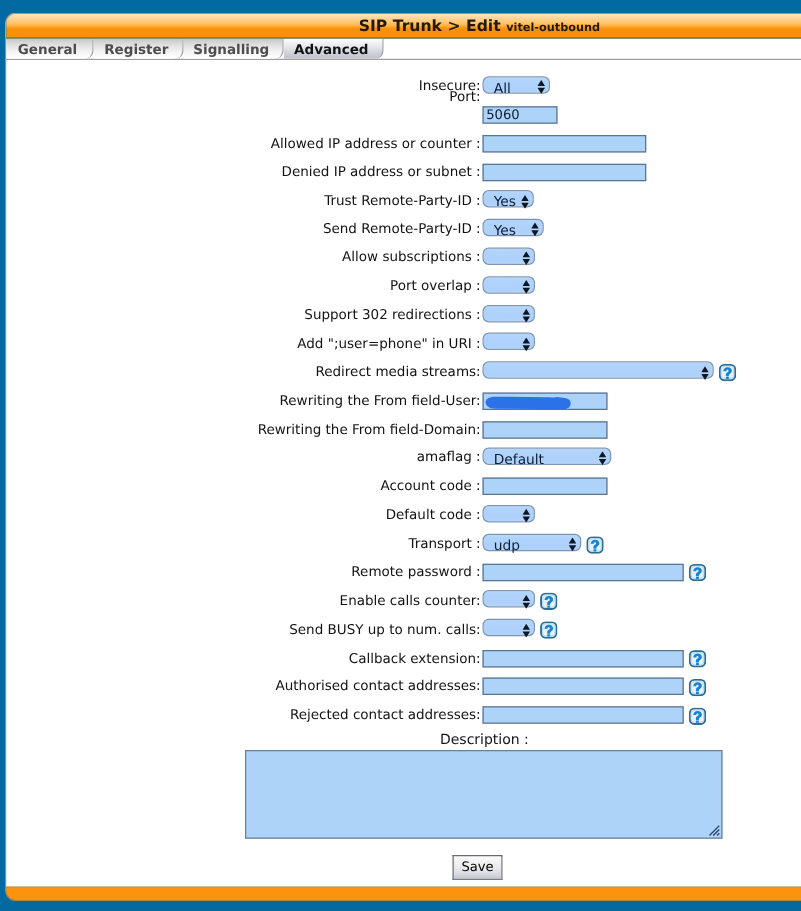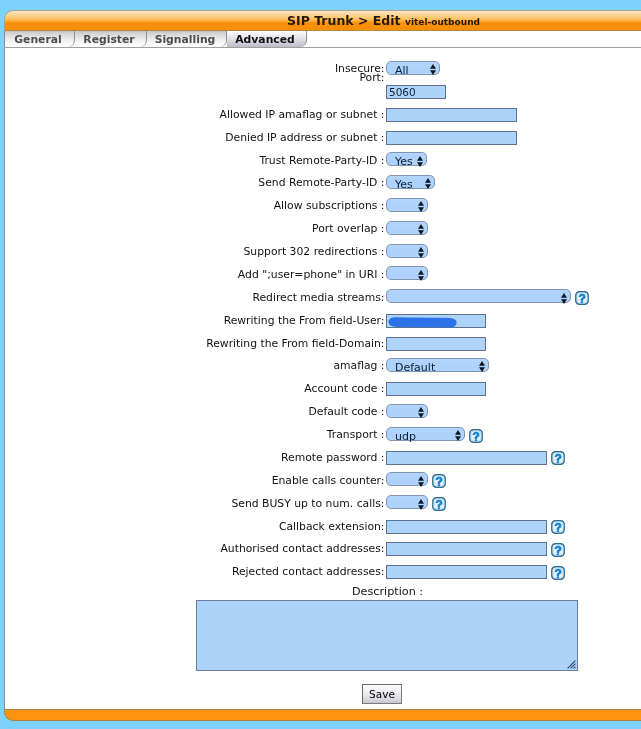--- a/index.html
+++ b/index.html
@@ -2,21 +2,21 @@
 <html><head>
 <meta charset="utf-8">
 <title>SIP Trunk &gt; Edit</title>
 <style>
   html,body{margin:0;padding:0;background:#fff;}
   body{
     width:641px;height:729px;overflow:hidden;
     font-family:"DejaVu Sans",sans-serif;
     color:#1a1a1a;
   }
-  .page{position:relative;width:641px;height:729px;background:#7dd3fc;overflow:hidden;}
+  .page{position:relative;width:641px;height:729px;background:#0369a1;overflow:hidden;}
 
   
   .topbar{
     position:absolute;left:4px;top:10px;width:644px;height:21px;
     border-top:1px solid #a9a198;
     border-left:1px solid #a9a198;
     border-bottom:1px solid #ae8b45;
     box-sizing:border-box;
     border-top-left-radius:9px;
     background:linear-gradient(to bottom,
@@ -143,21 +143,21 @@
       <div class="lbl" style="top: 62.1px;">Insecure:</div>
       <div class="sel" style="left: 386px; top: 60.6px; width: 54px;">
         <span class="sval">All</span>
         <span class="arrows"><svg width="6" height="11" viewBox="0 0 6 11">
             <path d="M3 0 L6 4.8 L0 4.8 Z" fill="#0d1722"></path>
             <path d="M3 11 L0 6.2 L6 6.2 Z" fill="#0d1722"></path>
           </svg></span>
       </div>
       <div class="lbl" style="top: 71px; padding-left: 15px;">Port:</div>
       <div class="txt" style="left: 386px; top: 84.975px; width: 60px;"><span>5060</span></div>
-      <div class="lbl" style="top: 107.85px;">Allowed IP amaflag or subnet :</div>
+      <div class="lbl" style="top: 107.85px;">Allowed IP address or counter :</div>
       <div class="txt" style="left: 386px; top: 107.85px; width: 131px;"><span></span></div>
       <div class="lbl" style="top: 130.725px;">Denied IP address or subnet :</div>
       <div class="txt" style="left: 386px; top: 130.725px; width: 131px;"><span></span></div>
       <div class="lbl" style="top: 153.6px;">Trust Remote-Party-ID :</div>
       <div class="sel" style="left: 386px; top: 152.1px; width: 41px;">
         <span class="sval">Yes</span>
         <span class="arrows"><svg width="6" height="11" viewBox="0 0 6 11">
             <path d="M3 0 L6 4.8 L0 4.8 Z" fill="#0d1722"></path>
             <path d="M3 11 L0 6.2 L6 6.2 Z" fill="#0d1722"></path>
           </svg></span>

